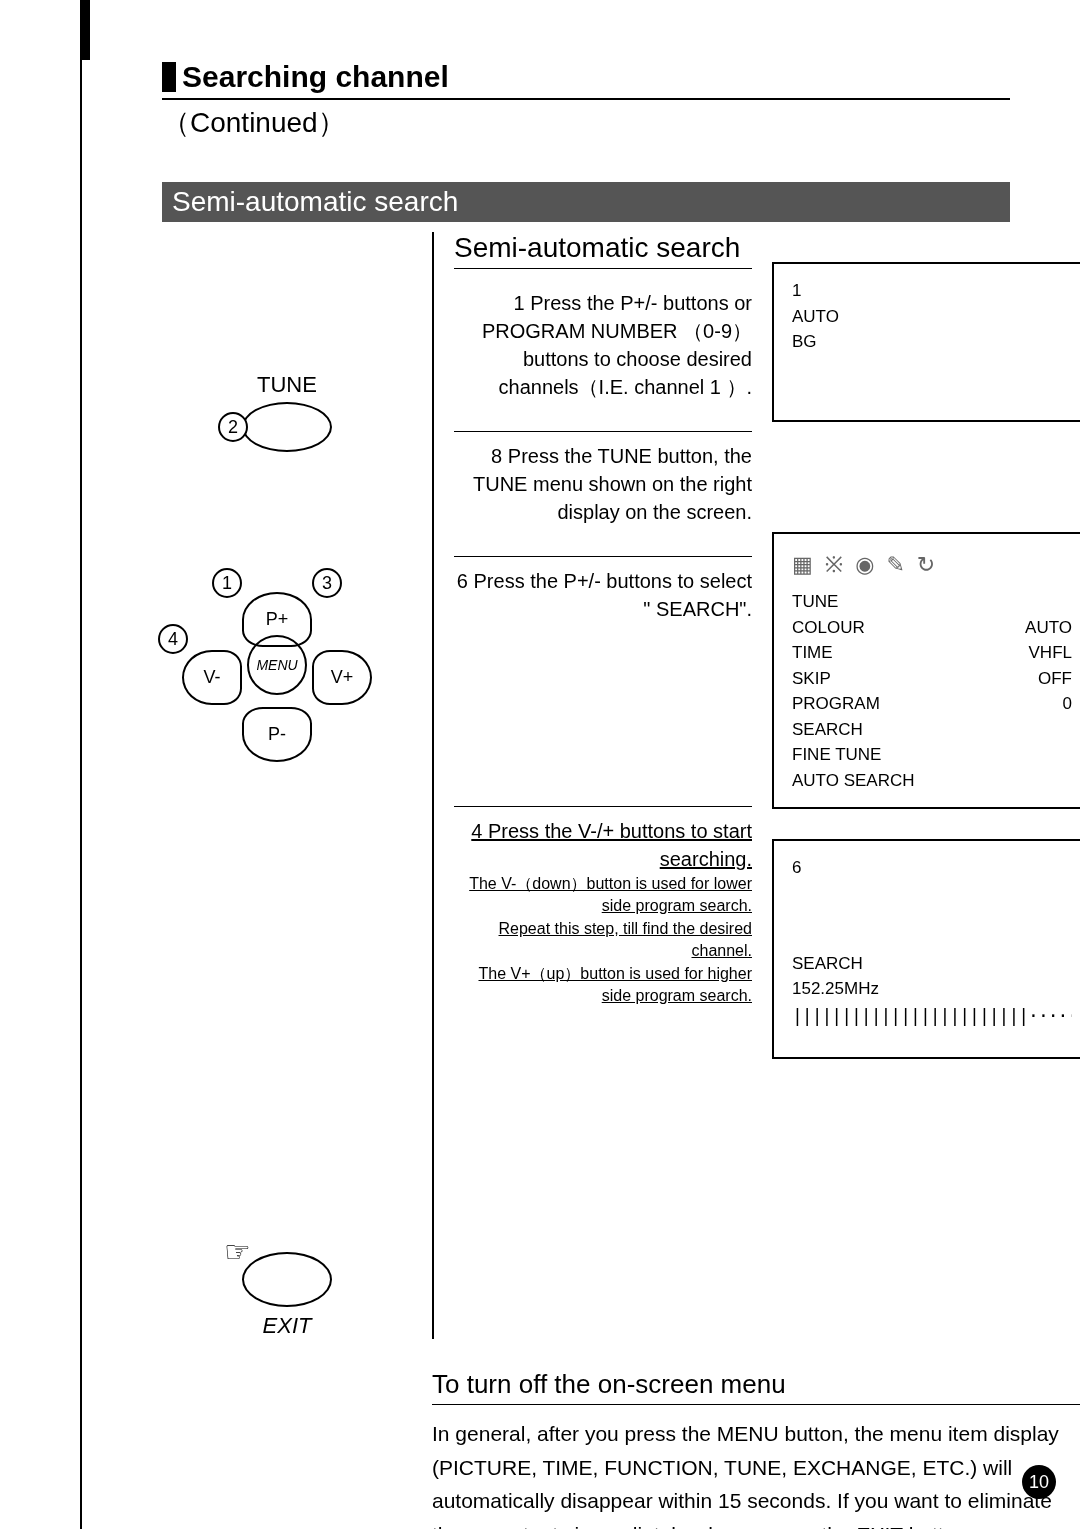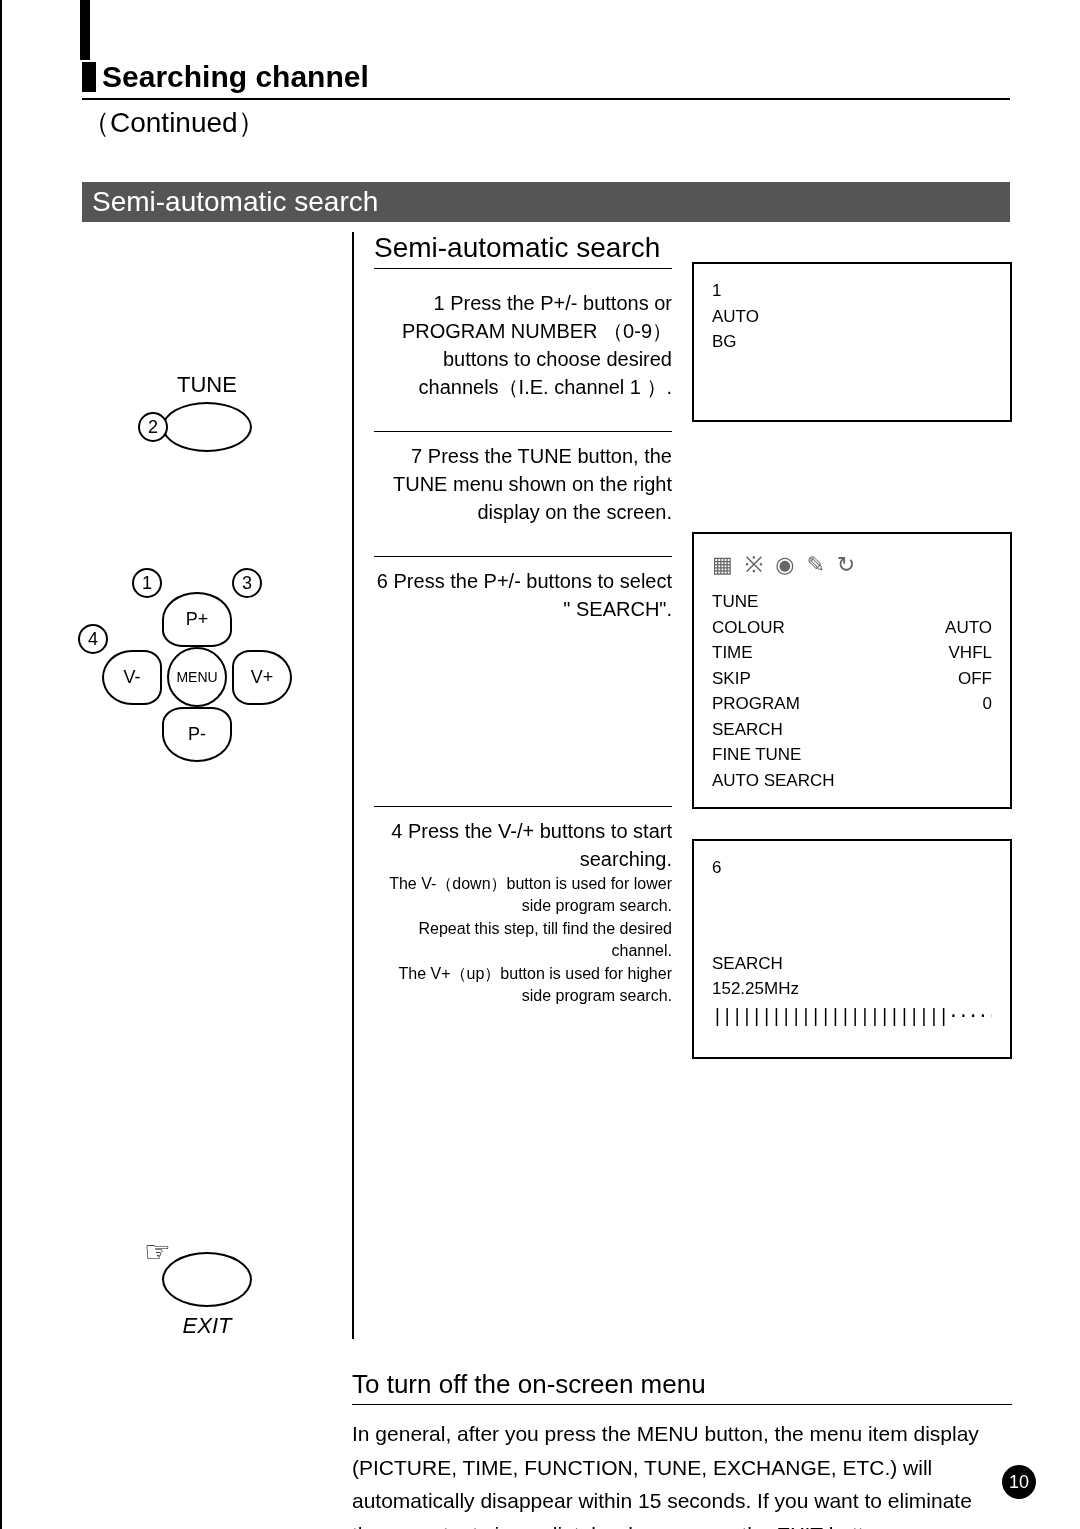--- a/index.html
+++ b/index.html
@@ -9,20 +9,21 @@
     background: #fff;
     font-family: Arial, Helvetica, sans-serif;
     color: #000;
     position: relative;
   }
   .page {
     padding: 60px 70px 64px 80px;
     position: relative;
     height: 100%;
     border-left: 2px solid #000;
+    margin-left: 80px;
   }
   .top-notch {
     position: absolute;
     left: 80px;
     top: 0;
     width: 10px;
     height: 60px;
     background: #000;
   }
   .header-block {
@@ -110,23 +111,23 @@
     margin: 0 auto; position: relative;
   }
   .step-num-circle {
     position: absolute;
     width: 30px; height: 30px; border: 2px solid #000; border-radius: 50%;
     display: flex; align-items: center; justify-content: center;
     font-size: 18px; background: #fff;
   }
   .dpad-illus { margin-top: 120px; position: relative; width: 230px; height: 220px; }
   .dpad-center {
-    position: absolute; left: 85px; top: 75px;
+    position: absolute; left: 85px; top: 63px;
     width: 60px; height: 60px; border: 2px solid #000; border-radius: 50%;
-    display: flex; align-items: center; justify-content: center; font-size: 14px;
+    display: flex; align-items: center; justify-content: center; font-size: 14px; font-style: italic;
   }
   .dpad-btn {
     position: absolute; border: 2px solid #000; border-radius: 18px;
     background: #fff; display: flex; align-items: center; justify-content: center;
     font-size: 18px;
   }
   .dpad-up { left: 80px; top: 20px; width: 70px; height: 55px; border-radius: 50% 50% 30% 30%; }
   .dpad-down { left: 80px; top: 135px; width: 70px; height: 55px; border-radius: 30% 30% 50% 50%; }
   .dpad-left { left: 20px; top: 78px; width: 60px; height: 55px; border-radius: 50% 30% 30% 50%; }
   .dpad-right { left: 150px; top: 78px; width: 60px; height: 55px; border-radius: 30% 50% 50% 30%; }
@@ -150,21 +151,21 @@
     border-bottom: 1px solid #000;
     padding-bottom: 4px;
     margin-bottom: 12px;
   }
   .turnoff-body {
     font-size: 21px;
     line-height: 1.6;
   }
   .page-num {
     position: absolute;
-    right: 44px;
+    right: 24px;
     bottom: 30px;
     width: 34px; height: 34px;
     border-radius: 50%;
     background: #000;
     color: #fff;
     display: flex; align-items: center; justify-content: center;
     font-size: 18px;
   }
 </style>
 </head>
@@ -208,23 +209,23 @@
         <div class="exit-btn">
           <span class="hand">☞</span>
         </div>
         <div class="exit-label">EXIT</div>
       </div>
     </div>
 
     <div class="col-mid">
       <div class="sub-heading">Semi-automatic search</div>
       <div class="step-block">1 Press the P+/-  buttons or PROGRAM NUMBER （0-9） buttons to choose desired channels（I.E.   channel 1 ）.</div>
-      <div class="step-block">7 Press the TUNE  button, the TUNE menu shown on the right display on the screen.</div>
+      <div class="step-block">8 Press the TUNE  button, the TUNE menu shown on the right display on the screen.</div>
       <div class="step-block" style="min-height:250px;">6 Press the P+/- buttons to select " SEARCH".</div>
-      <div class="step-block" style="border-bottom:none;">
+      <div class="step-block" style="border-bottom:none;text-decoration:underline;">
         <div>4 Press the V-/+ buttons  to start searching.</div>
         <div class="small">The V-（down）button is used for lower side program search.</div>
         <div class="small">   Repeat this step, till find the desired channel.</div>
         <div class="small">The V+（up）button is used for higher side  program search.</div>
       </div>
     </div>
 
     <div class="col-right">
       <div class="osd-box" style="height:160px; margin-top:30px;">
         <div>1</div>

